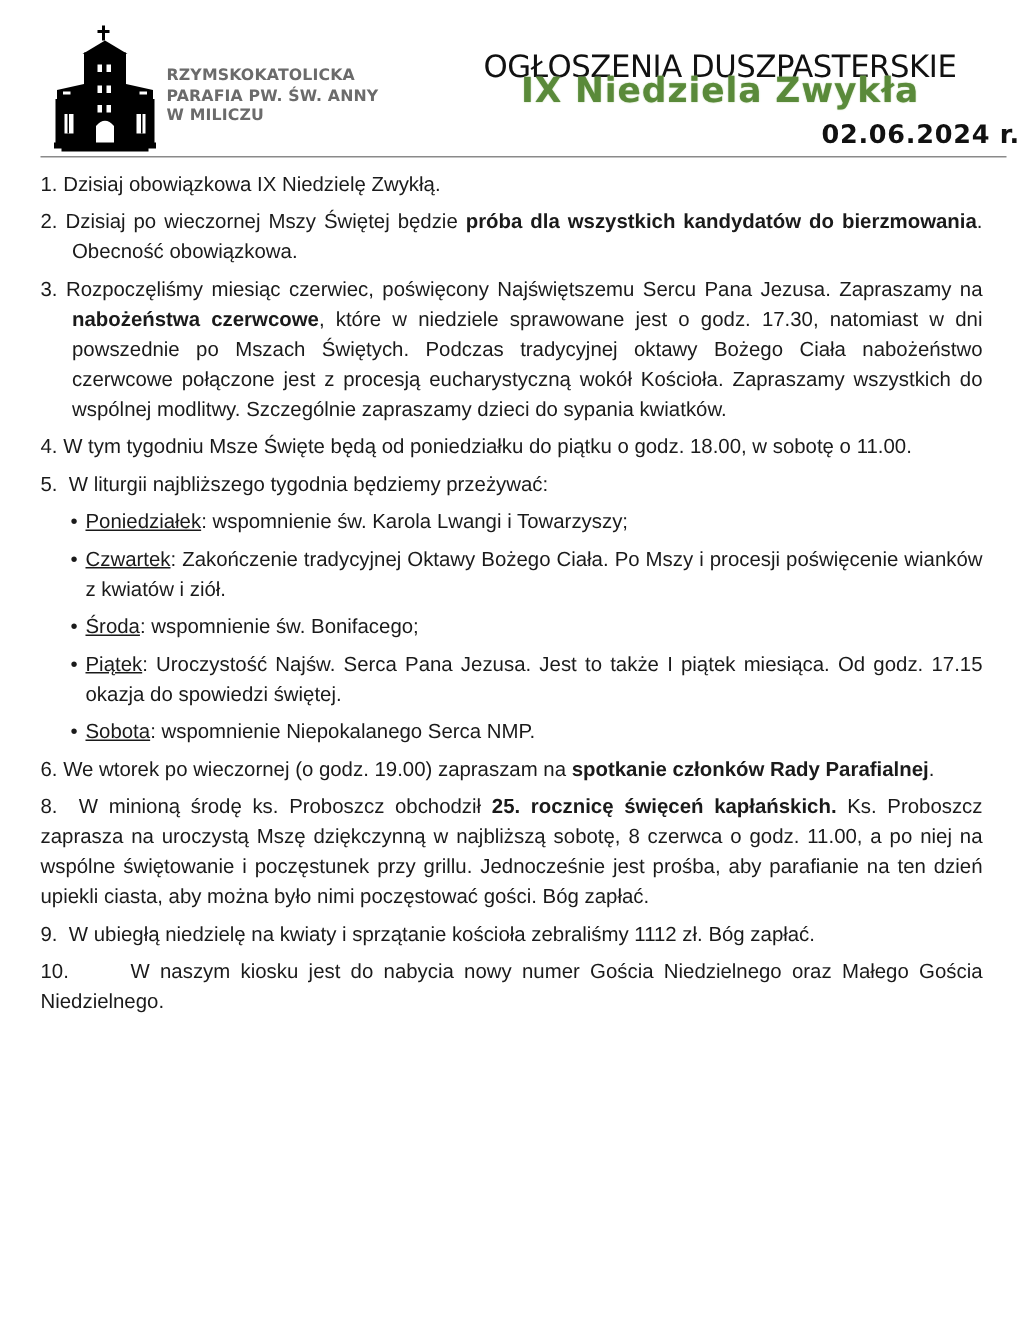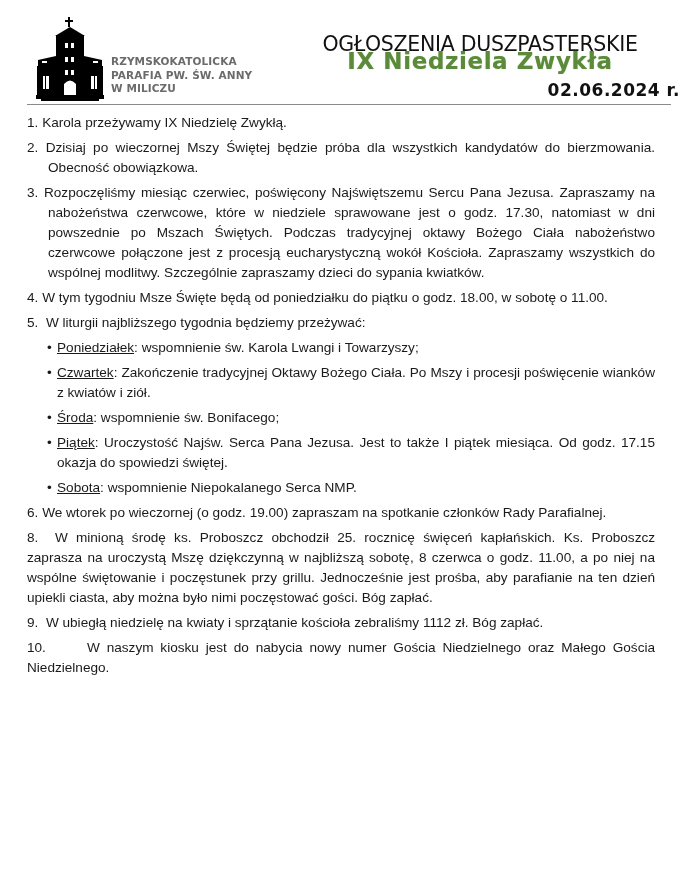--- a/index.html
+++ b/index.html
@@ -1,41 +1,41 @@
 <!DOCTYPE html>
 <html><head>
 <meta charset="utf-8">
 <style>
   html, body { margin: 0; padding: 0; background: #ffffff; }
   body { width: 680px; height: 880px; position: relative; overflow: hidden;
          font-family: "Liberation Sans Narrow", "Liberation Sans", sans-serif; color: #1a1a1a; }
   .header { position: absolute; left: 0; top: 0; width: 680px; height: 106px; }
   .logo { position: absolute; left: 36px; top: 16px; width: 68px; height: 86px; }
-  .parish { position: absolute; left: 111px; top: 55px; font-family: "DejaVu Sans", sans-serif;
+  .parish { position: absolute; left: 111px; top: 44px; font-family: "DejaVu Sans", sans-serif;
             font-size: 10.5px; font-weight: bold; color: #6b6b6b; line-height: 13.5px; letter-spacing: 0.1px; }
   .title { position: absolute; left: 280px; width: 400px; top: 12px; text-align: center;
            font-family: "DejaVu Sans", sans-serif; font-size: 20.5px; color: #111; letter-spacing: -0.3px; margin-top: 20px; }
   .subtitle { position: absolute; left: 280px; width: 400px; top: 48px; text-align: center;
               font-family: "DejaVu Sans", sans-serif; font-weight: bold; font-size: 23px; color: #5a8a3a;
               letter-spacing: 0.6px; text-shadow: 0 0 1px #a5c48d; }
   .date { position: absolute; left: 280px; width: 400px; top: 80px; text-align: right;
           font-family: "DejaVu Sans", sans-serif; font-weight: bold; font-size: 17px; color: #111; letter-spacing: 0.5px; }
   .rule { position: absolute; left: 27px; top: 104px; width: 644px; height: 1px; background: #8a8a8a; }
 
   .content { position: absolute; left: 27px; top: 113px; width: 628px; font-size: 13.6px; line-height: 20px; }
   .item { position: relative; text-align: justify; margin-bottom: 5px; }
   .item .num { display: inline; }
   .hang { padding-left: 21px; text-indent: -21px; }
   .hang16 { padding-left: 16px; text-indent: -16px; }
   .flush { }
   .sub { padding-left: 30px; margin-bottom: 5px; }
   .sub .bul { display: inline-block; width: 0; margin-left: -10px; margin-right: 10px; }
   .sub .txt { display: block; padding-left: 0; text-align: justify; }
   .day { text-decoration: underline; }
-  b { font-weight: normal; }
+  b { font-weight: bold; }
 </style>
 </head>
 <body>
 
 <div class="header">
   <svg class="logo" viewBox="0 0 68 86">
     <rect x="21" y="1" width="2" height="10" fill="#000" transform="translate(11,0)"></rect>
     <rect x="29" y="4" width="8" height="2" fill="#000"></rect>
     <polygon points="19,20 34,11 49,20" fill="#000"></polygon>
     <rect x="20" y="19" width="28" height="60" fill="#000"></rect>
@@ -63,21 +63,21 @@
     <div>PARAFIA PW. ŚW. ANNY</div>
     <div>W MILICZU</div>
   </div>
   <div class="title">OGŁOSZENIA DUSZPASTERSKIE</div>
   <div class="subtitle">IX Niedziela Zwykła</div>
   <div class="date">02.06.2024 r.</div>
   <div class="rule"></div>
 </div>
 
 <div class="content" id="content">
-    <div class="item hang16"><span class="num">1.&nbsp;</span><span>Karola przeżywamy IX Niedzielę Zwykłą.</span></div>
+    <div class="item hang16"><span class="num">1.&nbsp;</span><span>Dzisiaj obowiązkowa IX Niedzielę Zwykłą.</span></div>
     <div class="item hang"><span class="num">2.&nbsp;</span><span>Dzisiaj po wieczornej Mszy Świętej będzie </span><b>próba dla wszystkich kandydatów do bierzmowania</b><span>. Obecność obowiązkowa.</span></div>
     <div class="item hang"><span class="num">3.&nbsp;</span><span>Rozpoczęliśmy miesiąc czerwiec, poświęcony Najświętszemu Sercu Pana Jezusa. Zapraszamy na </span><b>nabożeństwa czerwcowe</b><span>, które w niedziele sprawowane jest o godz. 17.30, natomiast w dni powszednie po Mszach Świętych. Podczas tradycyjnej oktawy Bożego Ciała nabożeństwo czerwcowe połączone jest z procesją eucharystyczną wokół Kościoła. Zapraszamy wszystkich do wspólnej modlitwy. Szczególnie zapraszamy dzieci do sypania kwiatków.</span></div>
     <div class="item flush"><span class="num">4.&nbsp;</span><span>W tym tygodniu Msze Święte będą od poniedziałku do piątku  o godz. 18.00, w sobotę o 11.00.</span></div>
     <div class="item hang"><span class="num">5.&nbsp;&nbsp;</span><span>W liturgii najbliższego tygodnia będziemy przeżywać:</span></div>
     <div class="sub">
       <span class="txt"><span class="bul">•</span><span class="day">Poniedziałek</span><span>: wspomnienie św. Karola Lwangi i Towarzyszy;</span></span>
     </div>
     <div class="sub">
       <span class="txt"><span class="bul">•</span><span class="day">Czwartek</span><span>: Zakończenie tradycyjnej Oktawy Bożego Ciała. Po Mszy i procesji poświęcenie wianków z kwiatów i ziół.</span></span>
     </div>

